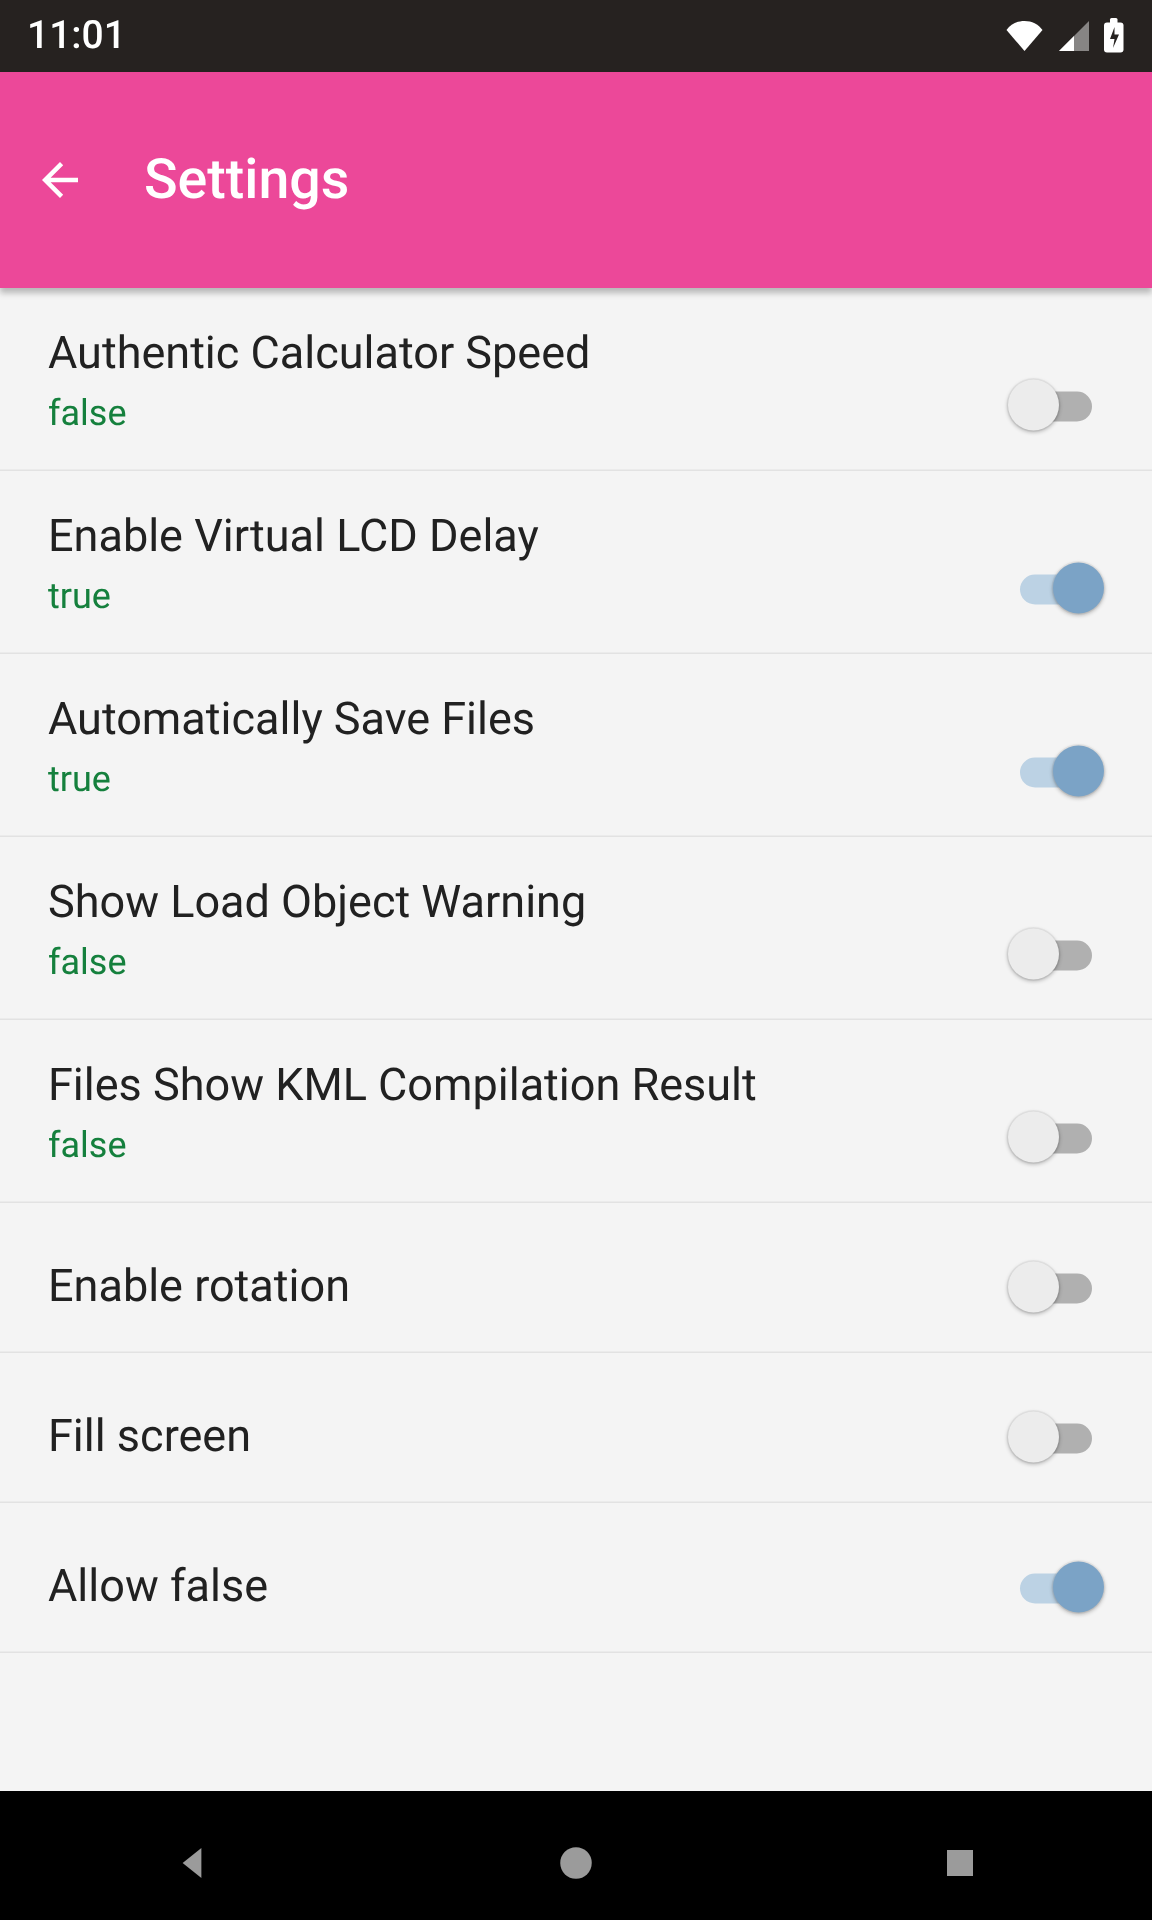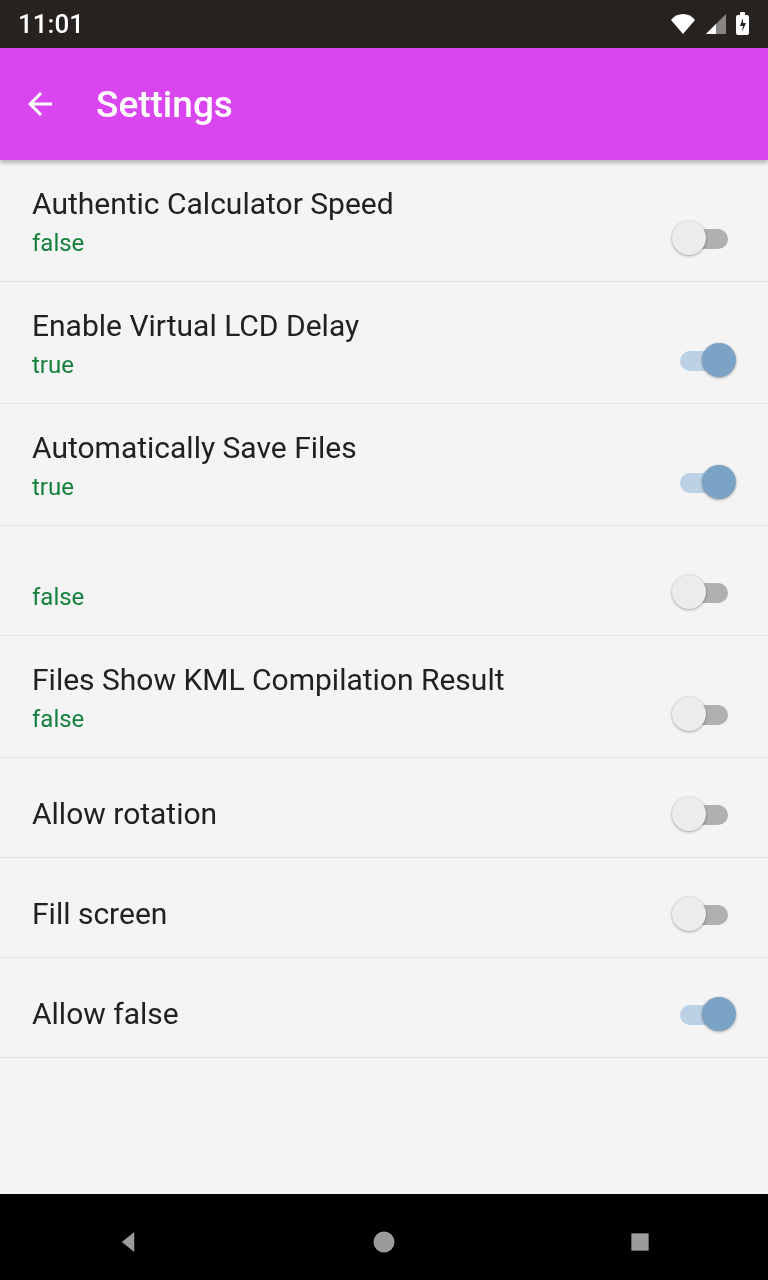--- a/index.html
+++ b/index.html
@@ -5,21 +5,21 @@
   * { margin: 0; padding: 0; box-sizing: border-box; }
   html, body { width: 768px; height: 1280px; font-family: Roboto, "Helvetica Neue", Arial, sans-serif; background: #000; overflow: hidden; }
   .screen { width: 768px; height: 1280px; display: flex; flex-direction: column; background: #f4f4f4; }
   
   
   .status-bar { height: 48px; background: #262220; color: #fff; display: flex; align-items: center; justify-content: space-between; padding: 0 18px; font-size: 26px; font-weight: 500; }
   .status-right { display: flex; align-items: center; gap: 8px; }
   .status-right svg { display: block; }
   
   
-  .app-bar { height: 112px; background: #d946ef; color: #fff; display: flex; align-items: center; padding: 0 16px; box-shadow: 0 3px 4px rgba(0,0,0,0.25); position: relative; z-index: 2; }
+  .app-bar { height: 144px; background: #ec4899; color: #fff; display: flex; align-items: center; padding: 0 16px; box-shadow: 0 3px 4px rgba(0,0,0,0.25); position: relative; z-index: 2; }
   .back-btn { width: 48px; height: 48px; display: flex; align-items: center; justify-content: center; cursor: pointer; }
   .app-title { margin-left: 32px; font-size: 37px; font-weight: 500; }
   
   
   .content { flex: 1; background: #f4f4f4; overflow-y: hidden; }
   .setting-row { display: flex; align-items: flex-end; padding: 24px 32px; border-bottom: 1px solid #e2e2e2; min-height: 110px; }
   .setting-row.short { min-height: 100px; }
   .setting-text { flex: 1; padding-right: 24px; }
   .setting-title { font-size: 30px; color: #212121; line-height: 1.3; }
   .setting-sub { font-size: 24px; color: #15803d; margin-top: 6px; }
@@ -94,40 +94,41 @@
           <div class="setting-title">Automatically Save Files</div>
           <div class="setting-sub">true</div>
         </div>
         <div class="switch on">
           <div class="switch-track"></div>
           <div class="switch-thumb"></div>
         </div>
       </div>
       <div class="setting-row">
         <div class="setting-text">
+          <div class="setting-title">Show Load Object Warning</div>
           <div class="setting-sub">false</div>
         </div>
         <div class="switch">
           <div class="switch-track"></div>
           <div class="switch-thumb"></div>
         </div>
       </div>
       <div class="setting-row">
         <div class="setting-text">
           <div class="setting-title">Files Show KML Compilation Result</div>
           <div class="setting-sub">false</div>
         </div>
         <div class="switch">
           <div class="switch-track"></div>
           <div class="switch-thumb"></div>
         </div>
       </div>
       <div class="setting-row short">
         <div class="setting-text">
-          <div class="setting-title">Allow rotation</div>
+          <div class="setting-title">Enable rotation</div>
         </div>
         <div class="switch">
           <div class="switch-track"></div>
           <div class="switch-thumb"></div>
         </div>
       </div>
       <div class="setting-row short">
         <div class="setting-text">
           <div class="setting-title">Fill screen</div>
         </div>

